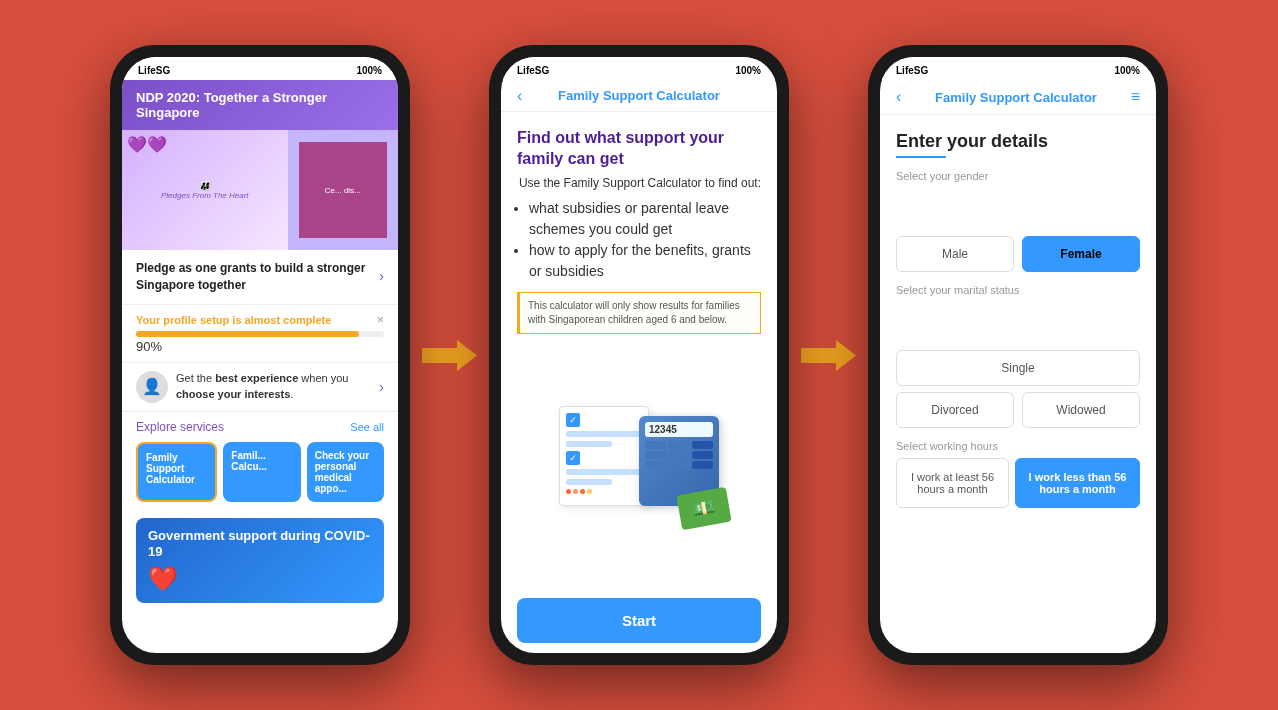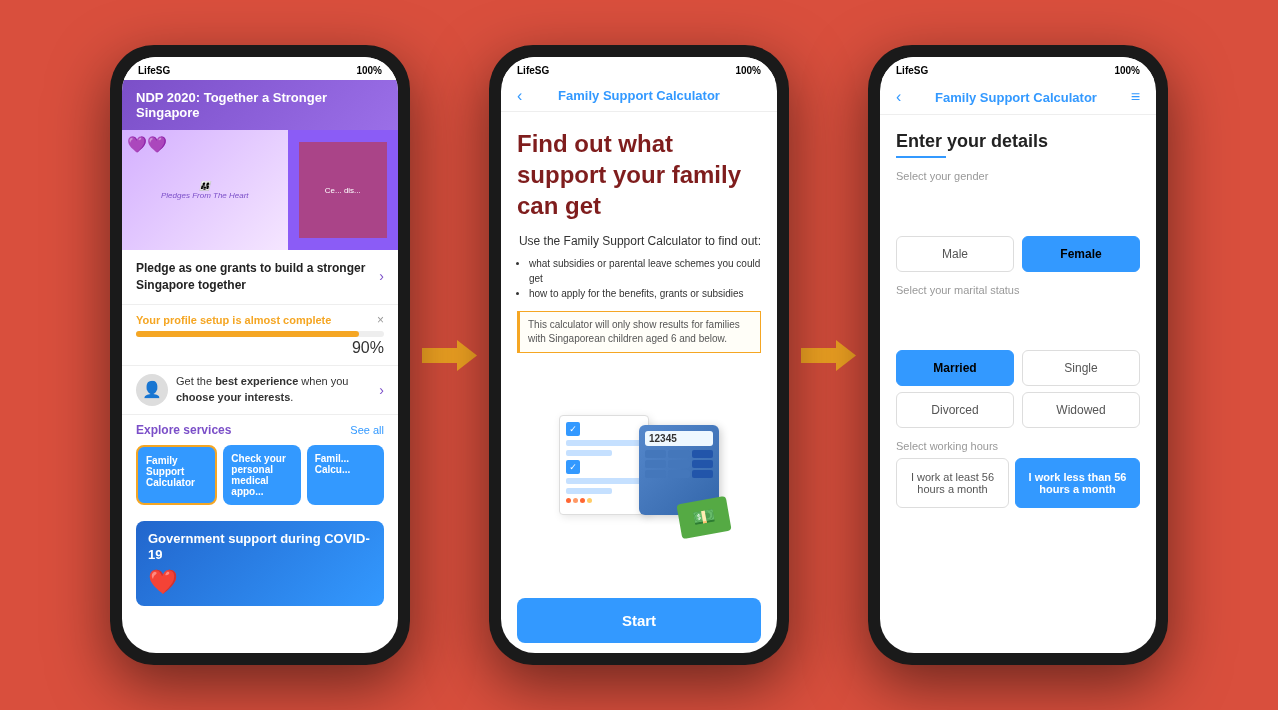--- a/index.html
+++ b/index.html
@@ -103,21 +103,21 @@
 
     .banner-logo {
       font-size: 9px;
       color: #7b4fc8;
       text-align: center;
       font-style: italic;
     }
 
     .banner-right {
       width: 40%;
-      background: #8b5cf6;
+      background: #c4b5fd;
       display: flex;
       align-items: center;
       justify-content: center;
     }
 
     .banner-right-inner {
       background: #aa4488;
       width: 80%;
       height: 80%;
       display: flex;
@@ -167,23 +167,23 @@
     }
 
     .progress-bar-fill {
       background: #f5a623;
       height: 6px;
       border-radius: 3px;
       width: 90%;
     }
 
     .progress-label {
-      font-size: 16px;
+      font-size: 13px;
       color: #333;
-      text-align: right;
+      text-align: left;
     }
 
     .choose-interests {
       display: flex;
       align-items: center;
       gap: 8px;
       padding: 8px 14px;
       border-bottom: 1px solid #eee;
     }
 
@@ -216,21 +216,21 @@
     .explore-header {
       display: flex;
       justify-content: space-between;
       align-items: center;
       margin-bottom: 8px;
     }
 
     .explore-title {
       font-size: 12px;
       color: #7b4fc8;
-      font-weight: 700;
+      font-weight: 400;
     }
 
     .see-all {
       font-size: 11px;
       color: #3399ff;
     }
 
     .service-cards {
       display: flex;
       gap: 6px;
@@ -292,41 +292,41 @@
 
     .phone2-body {
       flex: 1;
       padding: 16px 16px 0;
       overflow: hidden;
       display: flex;
       flex-direction: column;
     }
 
     .fsc-heading {
-      font-size: 24px;
+      font-size: 16px;
       font-weight: 700;
-      color: #7f1d1d;
+      color: #4c1d95;
       line-height: 1.3;
-      margin-bottom: 12px;
+      margin-bottom: 6px;
     }
 
     .fsc-subtext {
       font-size: 12px;
       color: #333;
       margin-bottom: 8px;
       text-align: right;
     }
 
     .bullet-list {
       margin-left: 12px;
       margin-bottom: 10px;
     }
 
     .bullet-item {
-      font-size: 10px;
+      font-size: 14px;
       color: #333;
       line-height: 1.5;
       list-style: disc;
     }
 
     .warning-box {
       border: 1px solid #f5a623;
       border-left: 3px solid #f5a623;
       padding: 6px 8px;
       font-size: 10px;
@@ -609,24 +609,24 @@
         <div class="explore-section">
           <div class="explore-header">
             <span class="explore-title">Explore services</span>
             <span class="see-all">See all</span>
           </div>
           <div class="service-cards">
             <div class="service-card highlighted">
               <span>Family Support Calculator</span>
             </div>
             <div class="service-card">
-              <span>Check your personal medical appo...</span>
+              <span>Famil... Calcu...</span>
             </div>
             <div class="service-card">
-              <span>Famil... Calcu...</span>
+              <span>Check your personal medical appo...</span>
             </div>
           </div>
         </div>
 
         <div class="covid-banner">
           <div class="covid-title">Government support during COVID-19</div>
           <div style="font-size:24px;margin-top:4px">❤️</div>
         </div>
       </div>
     </div>
@@ -736,21 +736,20 @@
           <div class="form-section-label">Select your gender</div>
           <div class="button-group">
             <button class="toggle-btn">Male</button>
             <button class="toggle-btn active">Female</button>
           </div>
         </div>
 
         <div class="form-group">
           <div class="form-section-label">Select your marital status</div>
           <div class="button-group">
-            <button class="toggle-btn active">Married</button>
             <button class="toggle-btn">Single</button>
           </div>
           <div class="button-group" style="margin-top:6px">
             <button class="toggle-btn">Divorced</button>
             <button class="toggle-btn">Widowed</button>
           </div>
         </div>
 
         <div class="form-group">
           <div class="form-section-label">Select working hours</div>

